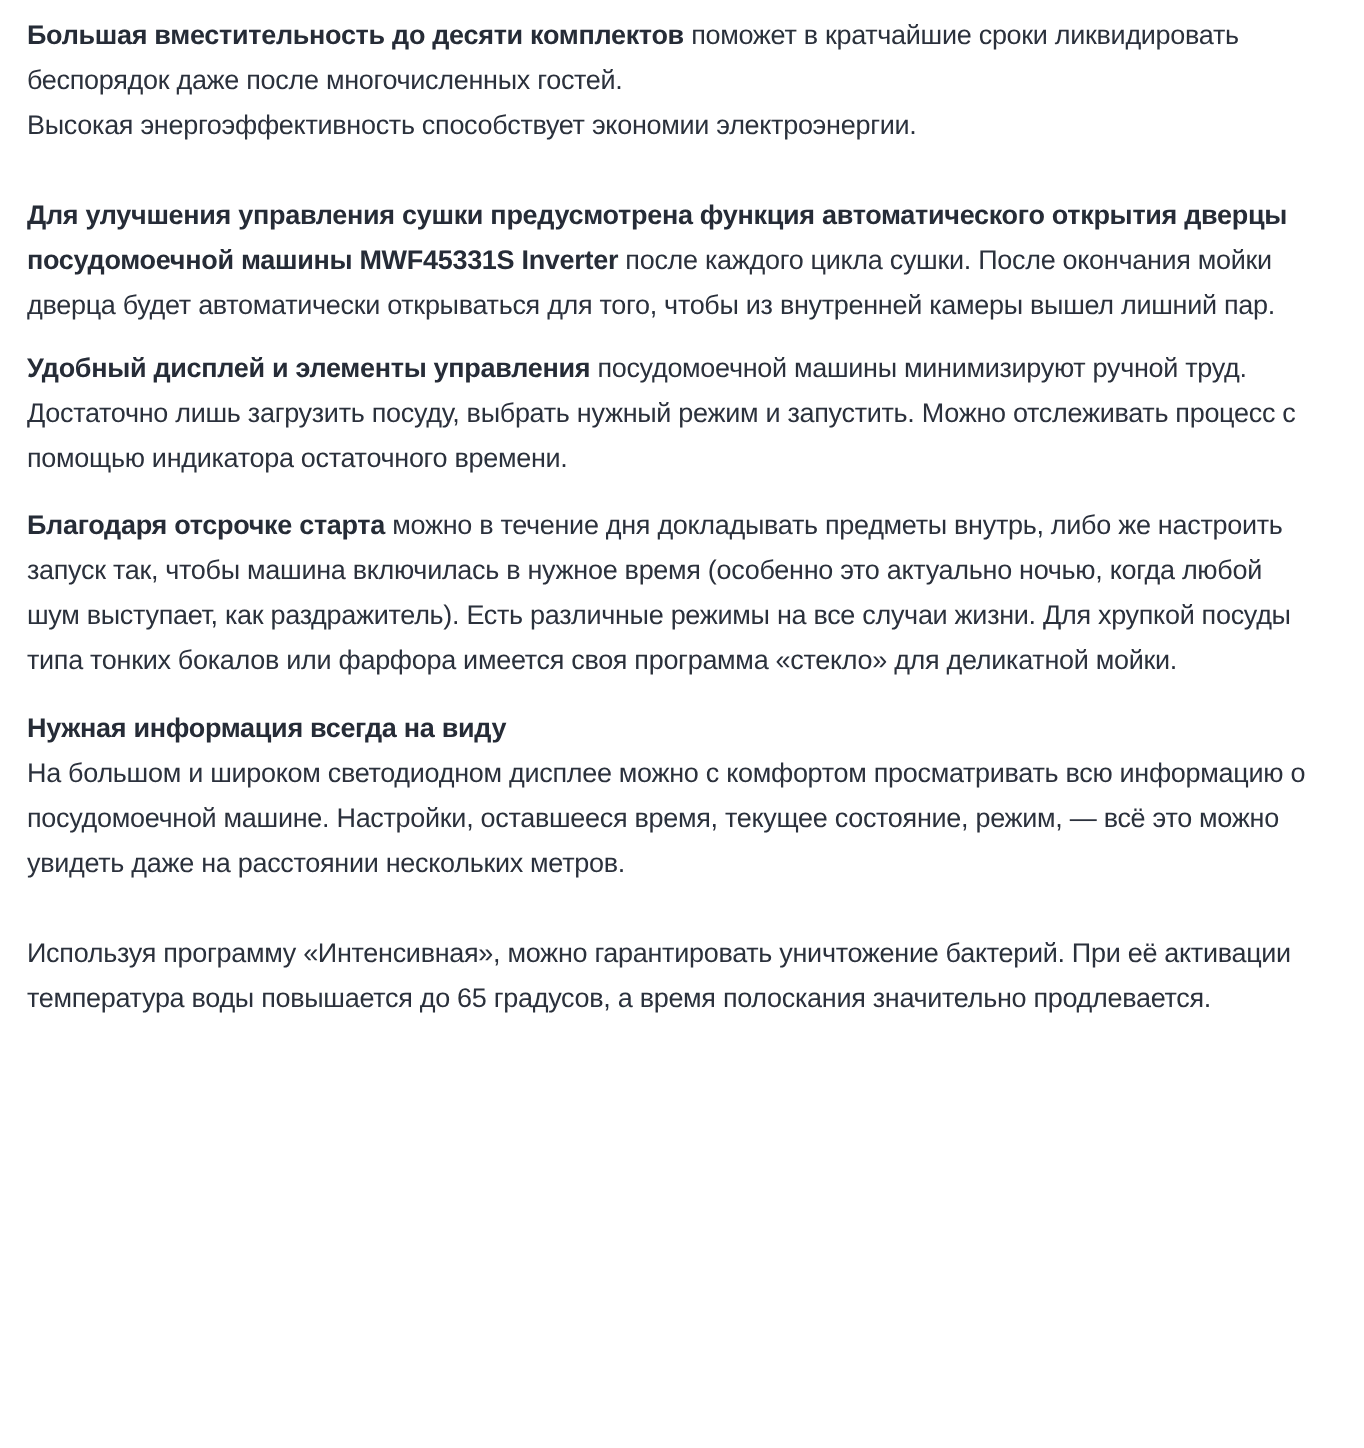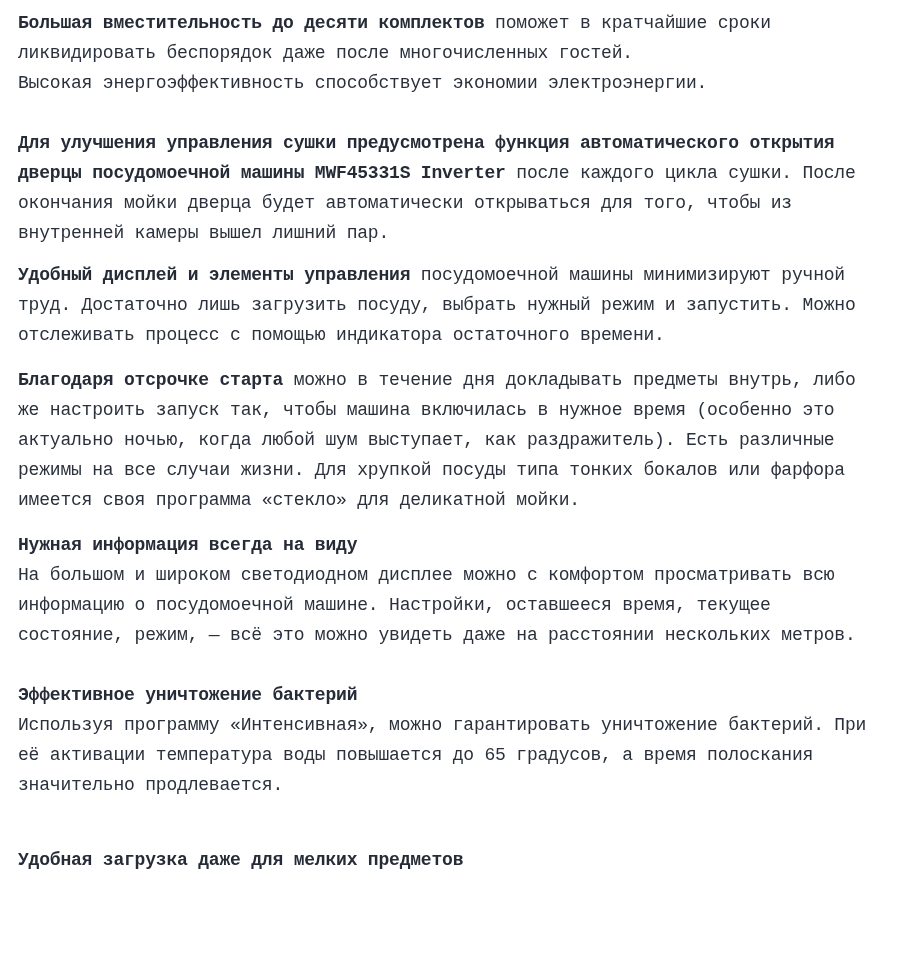--- a/index.html
+++ b/index.html
@@ -14,21 +14,20 @@
     font-family: "Liberation Sans", sans-serif;
   }
   .doc {
     box-sizing: border-box;
     width: 909px;
     padding: 8px 28px 0 18px;
     color: #2b313c;
     font-size: 18px;
     line-height: 30px;
     letter-spacing: -0.2px;
-    font-family: Liberation Mono, monospace;
   }
   .para {
     margin: 0;
     white-space: pre-line; 
   }
   .seg-bold {
     font-weight: 700;
     color: #262c37;
   }
   .seg-regular {
@@ -40,18 +39,16 @@
 
 <main class="doc">
   <div id="paragraphs-container">
       <p class="para" style="margin-top: 0px;"><span class="seg-bold">Большая вместительность до десяти комплектов</span><span class="seg-regular"> поможет в кратчайшие сроки ликвидировать беспорядок даже после многочисленных гостей.
 Высокая энергоэффективность способствует экономии электроэнергии.</span></p>
       <p class="para" style="margin-top: 30px;"><span class="seg-bold">Для улучшения управления сушки предусмотрена функция автоматического открытия дверцы посудомоечной машины MWF45331S Inverter</span><span class="seg-regular"> после каждого цикла сушки. После окончания мойки дверца будет автоматически открываться для того, чтобы из внутренней камеры вышел лишний пар.</span></p>
       <p class="para" style="margin-top: 12px;"><span class="seg-bold">Удобный дисплей и элементы управления</span><span class="seg-regular"> посудомоечной машины минимизируют ручной труд. Достаточно лишь загрузить посуду, выбрать нужный режим и запустить. Можно отслеживать процесс с помощью индикатора остаточного времени.</span></p>
       <p class="para" style="margin-top: 15px;"><span class="seg-bold">Благодаря отсрочке старта</span><span class="seg-regular"> можно в течение дня докладывать предметы внутрь, либо же настроить запуск так, чтобы машина включилась в нужное время (особенно это актуально ночью, когда любой шум выступает, как раздражитель). Есть различные режимы на все случаи жизни. Для хрупкой посуды типа тонких бокалов или фарфора имеется своя программа «стекло» для деликатной мойки.</span></p>
       <p class="para" style="margin-top: 15px;"><span class="seg-bold">Нужная информация всегда на виду
 </span><span class="seg-regular">На большом и широком светодиодном дисплее можно с комфортом просматривать всю информацию о посудомоечной машине. Настройки, оставшееся время, текущее состояние, режим, — всё это можно увидеть даже на расстоянии нескольких метров.</span></p>
-      <p class="para" style="margin-top: 30px;"><span class="seg-bold">Эффективное уничтожение бактерий
-</span><span class="seg-regular">Используя программу «Интенсивная», можно гарантировать уничтожение бактерий. При её активации температура воды повышается до 65 градусов, а время полоскания значительно продлевается.</span></p>
-      <p class="para" style="margin-top: 45px;"><span class="seg-bold">Удобная загрузка даже для мелких предметов
-</span></p>
+      <p class="para" style="margin-top: 30px;"><span class="seg-regular">Используя программу «Интенсивная», можно гарантировать уничтожение бактерий. При её активации температура воды повышается до 65 градусов, а время полоскания значительно продлевается.</span></p>
+      <p class="para" style="margin-top: 45px;"></p>
     </div>
 </main>
 
 </body></html>

